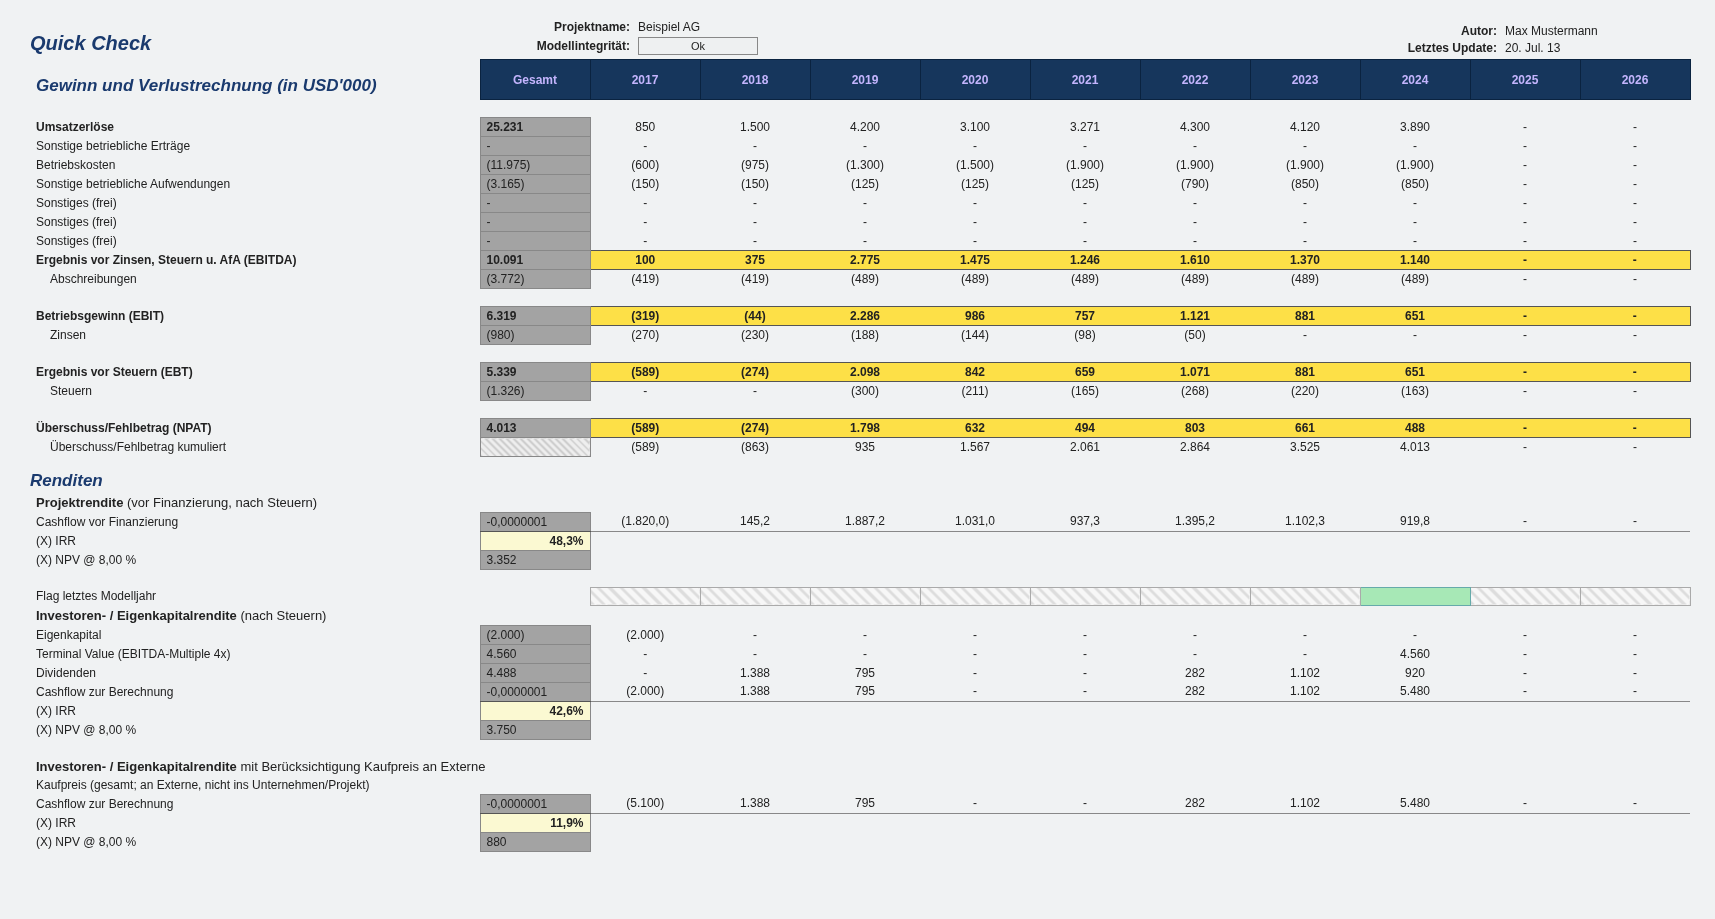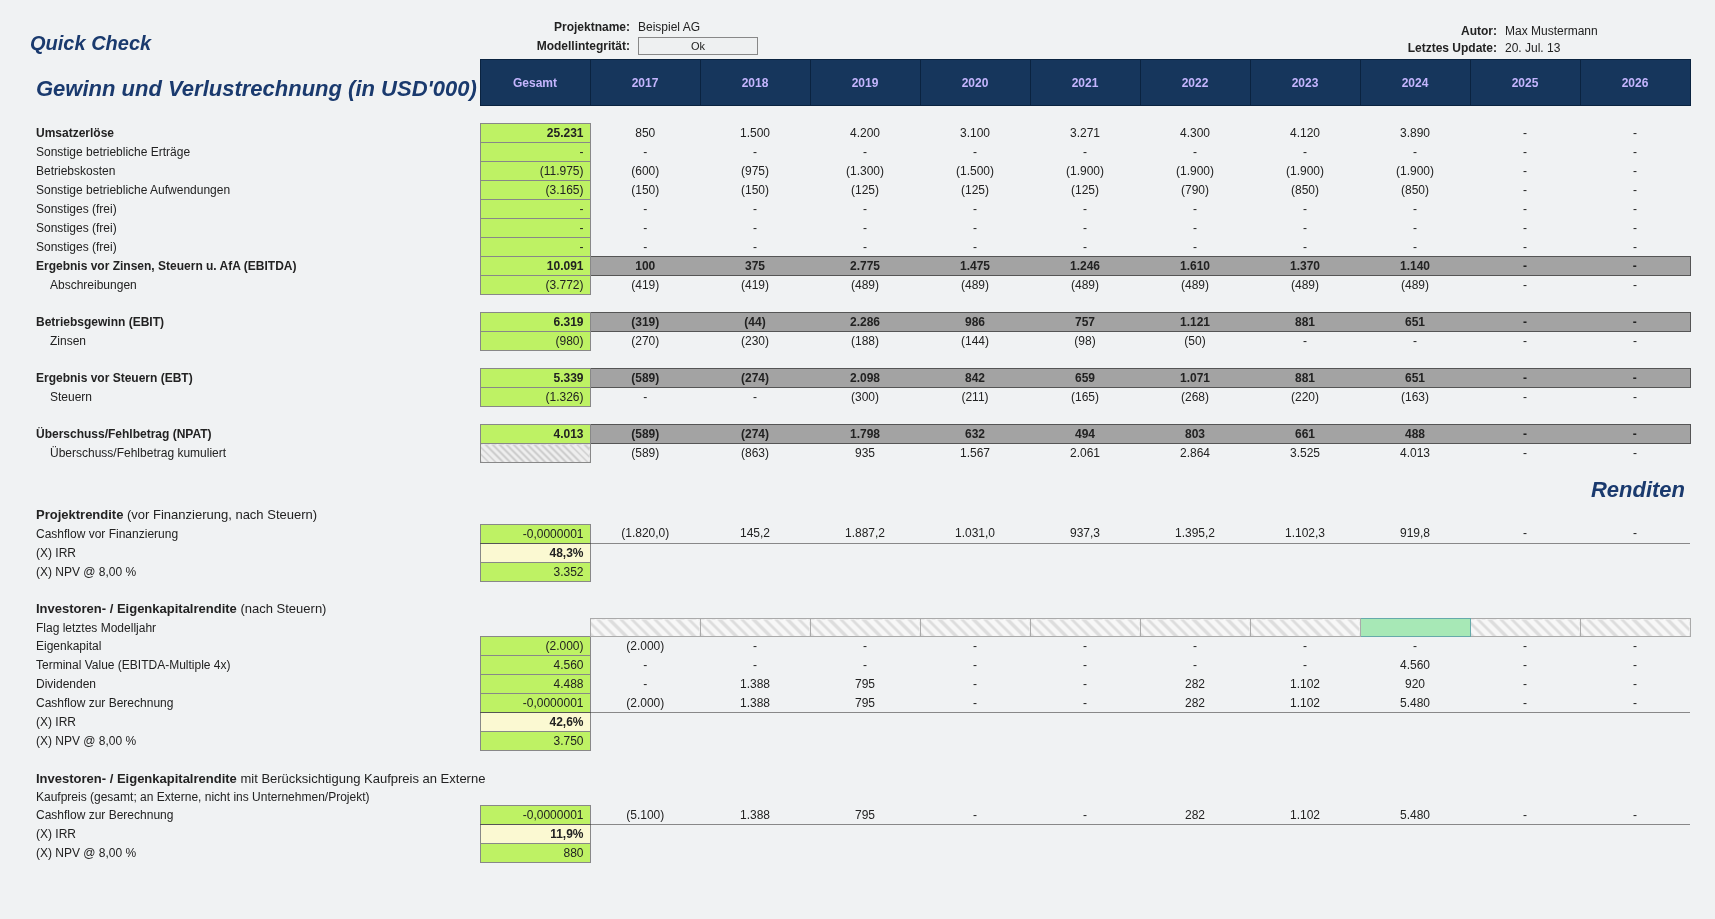--- a/index.html
+++ b/index.html
@@ -39,26 +39,25 @@
     font-size: 11px;
   }
   .meta-right {
     margin-left: auto;
     display: grid;
     grid-template-columns: 140px 180px;
     gap: 3px 8px;
   }
   .meta-right .lbl { text-align: right; font-weight: bold; }
   .section-h {
-    font-size: 22px;
+    font-size: 17px;
     font-weight: bold;
     font-style: italic;
     color: #1a3a6e;
     margin: 14px 0 2px 0;
-    text-align: right;
   }
   table.grid {
     border-collapse: collapse;
     width: 100%;
     table-layout: fixed;
   }
   table.grid td, table.grid th {
     padding: 2px 6px;
     font-size: 12px;
     height: 18px;
@@ -77,36 +76,36 @@
     border: 1px solid #0a2340;
     font-size: 12px;
     height: 24px;
   }
   td.rowlbl { text-align: left; }
   td.rowlbl.b { font-weight: bold; }
   td.rowlbl .indent { padding-left: 14px; display: inline-block; }
   td.num { text-align: right; }
   td.num.center { text-align: center; }
   td.gesamt {
-    background: #bef264;
+    background: #a3a3a3;
     border: 1px solid #888;
-    text-align: right;
+    text-align: left;
   }
   td.gesamt.b { font-weight: bold; }
   td.gesamt.hatch {
     background-image: repeating-linear-gradient(45deg,#ccc 0,#ccc 2px,#eee 2px,#eee 5px);
   }
   td.yellow {
     background: #fbf9d2;
     border: 1px solid #888;
     font-weight: bold;
     text-align: right;
   }
   tr.hl td.yc {
-    background: #a3a3a3;
+    background: #fde047;
     border-top: 1px solid #555;
     border-bottom: 1px solid #555;
   }
   tr.hl td.yc:last-child { border-right: 1px solid #555; }
   tr.hl td.rowlbl { font-weight: bold; }
   tr.hl td.num { font-weight: bold; }
   tr.thinline td.yc { border-bottom: 1px solid #888; }
   tr.thinline td.gesamt { border-bottom: 1px solid #555; }
   td.flag { background-image: repeating-linear-gradient(45deg,#ddd 0,#ddd 3px,#f7f7f7 3px,#f7f7f7 8px); border:1px solid #aaa; height:16px;}
   td.flag.green { background: #a7e8b6; border:1px solid #6aa;}
@@ -453,35 +452,35 @@
         <td class="num yc"></td>
         <td class="num yc"></td>
         <td class="num yc"></td>
         <td class="num yc"></td>
         <td class="num yc"></td>
       </tr>
       <tr class="spacer-row">
         <td colspan="12"></td>
       </tr>
       <tr>
+        <td class="rowlbl">Flag letztes Modelljahr</td>
+        <td></td>
+        <td class="flag"></td>
+        <td class="flag"></td>
+        <td class="flag"></td>
+        <td class="flag"></td>
+        <td class="flag"></td>
+        <td class="flag"></td>
+        <td class="flag"></td>
+        <td class="flag green"></td>
+        <td class="flag"></td>
+        <td class="flag"></td>
+      </tr>
+      <tr>
         <td colspan="12" class="rowlbl"><span class="sub-h">Investoren- / Eigenkapitalrendite <span class="light">(nach Steuern)</span></span></td>
-      </tr>
-      <tr>
-        <td class="rowlbl">Flag letztes Modelljahr</td>
-        <td></td>
-        <td class="flag"></td>
-        <td class="flag"></td>
-        <td class="flag"></td>
-        <td class="flag"></td>
-        <td class="flag"></td>
-        <td class="flag"></td>
-        <td class="flag"></td>
-        <td class="flag green"></td>
-        <td class="flag"></td>
-        <td class="flag"></td>
       </tr>
       <tr>
         <td class="rowlbl">Eigenkapital</td>
         <td class="gesamt">(2.000)</td>
         <td class="num yc center">(2.000)</td>
         <td class="num yc center">-</td>
         <td class="num yc center">-</td>
         <td class="num yc center">-</td>
         <td class="num yc center">-</td>
         <td class="num yc center">-</td>

